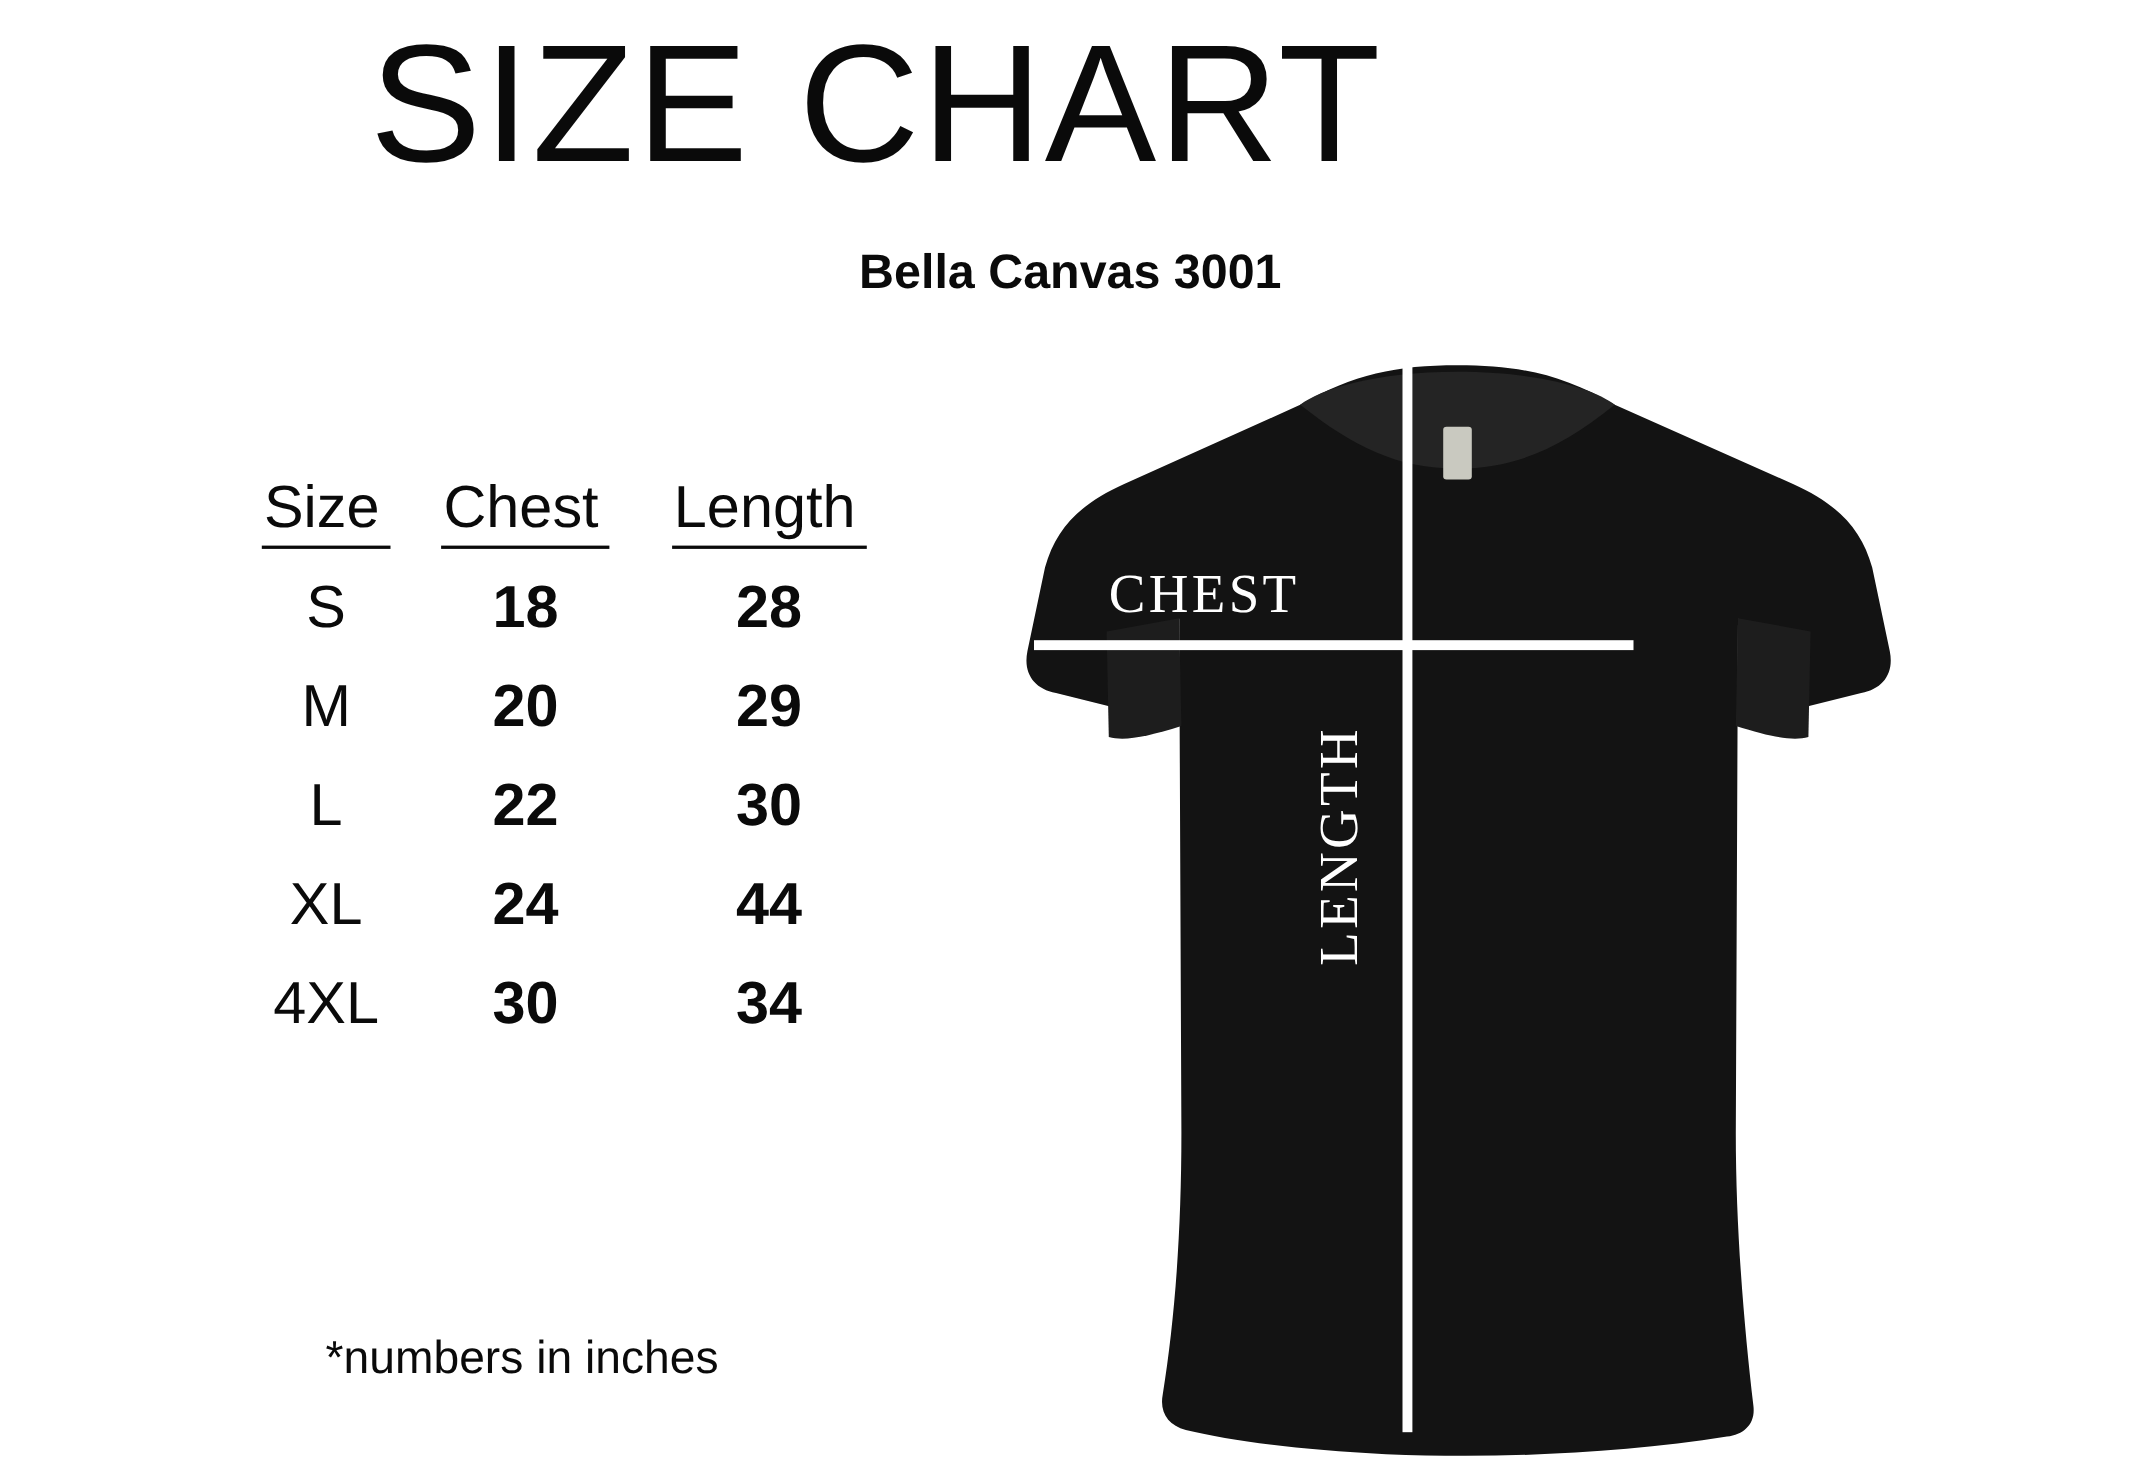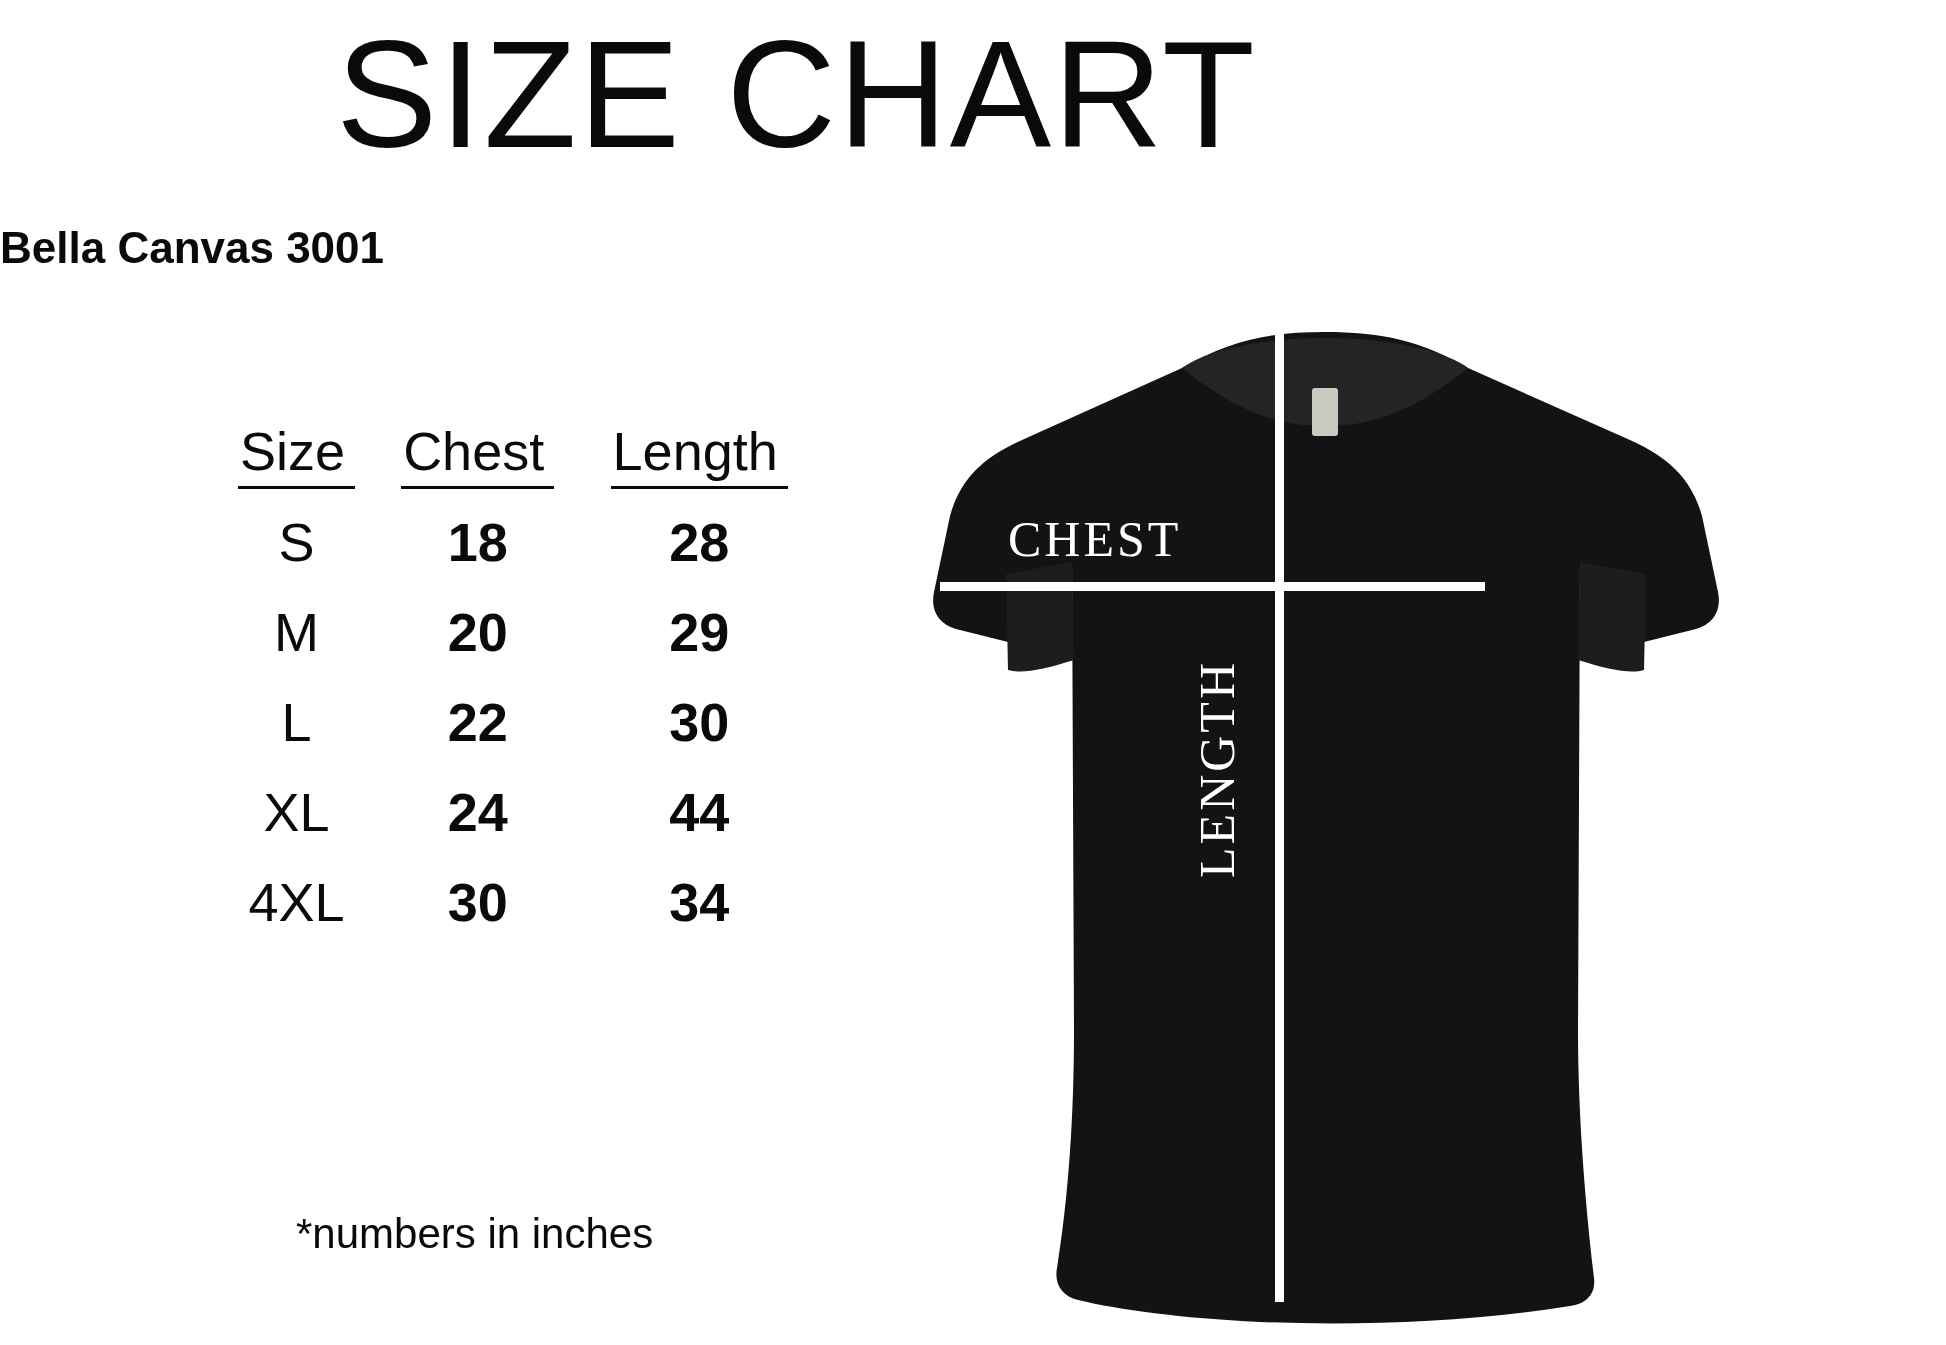--- a/index.html
+++ b/index.html
@@ -27,33 +27,33 @@
     line-height: 1.0;
     font-weight: 400;
     letter-spacing: 2px;
     color: #0a0a0a;
   }
   .subtitle {
     position: absolute;
     top: 218px;
     left: 0;
     width: 1946px;
-    text-align: left;
+    text-align: center;
     font-size: 44px;
     font-weight: bold;
     line-height: 1.35;
     color: #0a0a0a;
   }
   .subtitle .line2 { display: block; }
 
   
   .table-wrap {
     position: absolute;
     left: 218px;
-    top: 420px;
+    top: 430px;
     width: 620px;
   }
   table.size-table {
     border-collapse: collapse;
     width: 600px;
   }
   table.size-table th {
     font-size: 54px;
     font-weight: 400;
     padding: 0 0 8px 0;

